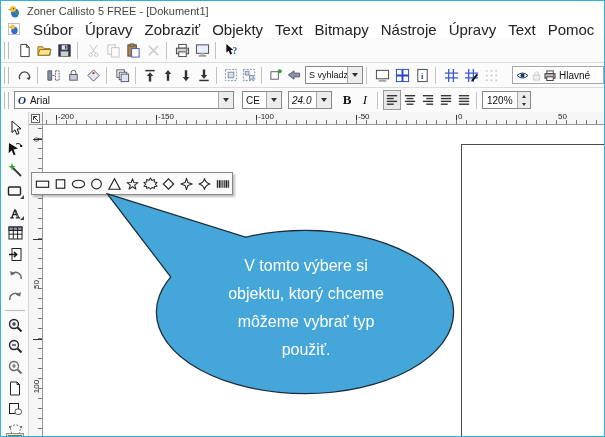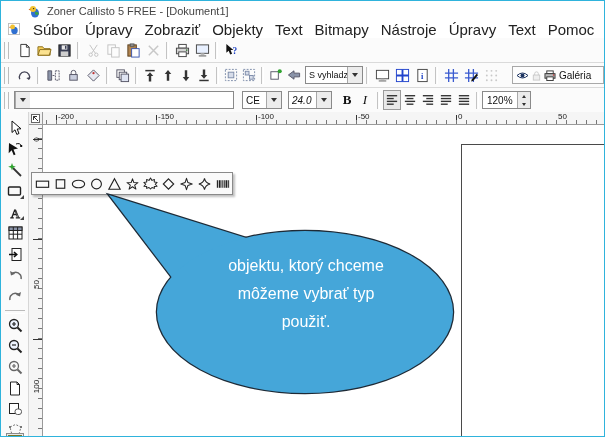--- a/index.html
+++ b/index.html
@@ -1,19 +1,19 @@
 <!DOCTYPE html>
 <html><head>
 <meta charset="utf-8">
 <style>
   html,body{margin:0;padding:0;background:#fff;}
   .win{position:relative;width:605px;height:437px;border:1px solid #2fb3dc;box-sizing:border-box;
        font-family:"Liberation Sans",sans-serif;background:#fff;overflow:hidden;}
   
-  .titlebar{position:absolute;left:0;top:0;right:0;height:19px;display:flex;align-items:center;background:#fff;padding-left:20px;}
+  .titlebar{position:absolute;left:0;top:0;right:0;height:19px;display:flex;align-items:center;background:#fff;}
   .titlebar .appicon{margin:2px 6px 0 7px;flex:none;}
   .title{font-size:11px;color:#444;}
   
   .menubar{position:absolute;left:0;top:19px;right:0;height:18px;display:flex;align-items:center;
            border-bottom:1px solid #e3e3e3;background:#fff;}
   .docicon{margin:0 7px 0 7px;flex:none;}
   .menuitem{font-size:15px;color:#222;padding:1px 6px;cursor:default;}
   
   .tb{position:absolute;left:0;right:0;display:flex;align-items:center;background:#fbfbfb;
       border-bottom:1px solid #dadada;}
@@ -321,27 +321,28 @@
       <svg width="11" height="11" viewBox="0 0 12 12" style="margin-left:2px;flex:none;opacity:.45;">
         <rect x="2.5" y="5.5" width="7" height="5.5" fill="#ddd" stroke="#888"></rect>
         <path d="M4,5.5 v-1.5 a2,2 0 0 1 4,0 v1.5" fill="none" stroke="#888"></path>
       </svg>
       <svg width="12" height="11" viewBox="0 0 13 12" style="margin-left:2px;flex:none;">
         <rect x="3" y="1" width="7" height="3" fill="#fff" stroke="#333"></rect>
         <rect x="1" y="4" width="11" height="5" fill="#b9b9b9" stroke="#333"></rect>
         <rect x="3" y="7.5" width="7" height="4" fill="#fff" stroke="#333"></rect>
         <circle cx="10.5" cy="5.5" r="0.9" fill="#c03333"></circle>
       </svg>
-      <span class="lname">Galéria</span>
+      <span class="lname">Hlavné</span>
     </div>
   </div>
 
   <div class="tb tb3">
     <div class="grip"></div>
     <div class="combo" style="width:220px;">
+      <span class="ctext"><span class="fo">O</span><span>Arial</span></span>
       <span class="drop">
           <span class="tri-down"></span>
         </span>
     </div>
     <div class="combo" style="width:40px;margin-left:8px;">
       <span class="ctext">CE</span>
       <span class="drop">
           <span class="tri-down"></span>
         </span>
     </div>
@@ -618,18 +619,19 @@
     </div>
   </div>
 
   <svg class="bubble-svg" viewBox="0 0 605 437">
     <polygon points="108,194 255,240 185,295" fill="#45a6d9" stroke="#1e2a36" stroke-width="2.5"></polygon>
     <ellipse cx="304" cy="311" rx="148" ry="81" fill="#45a6d9" stroke="#1e2a36" stroke-width="2.5"></ellipse>
     <polygon points="108,194 255,240 185,295" fill="#45a6d9" stroke="none"></polygon>
     <ellipse cx="304" cy="311" rx="148" ry="81" fill="#45a6d9" stroke="none"></ellipse>
   </svg>
   <div class="bubble-text">
+    <div>V tomto výbere si</div>
     <div>objektu, ktorý chceme</div>
     <div>môžeme vybrať typ</div>
     <div>použiť.</div>
   </div>
 
 </div>
 
 </body></html>

